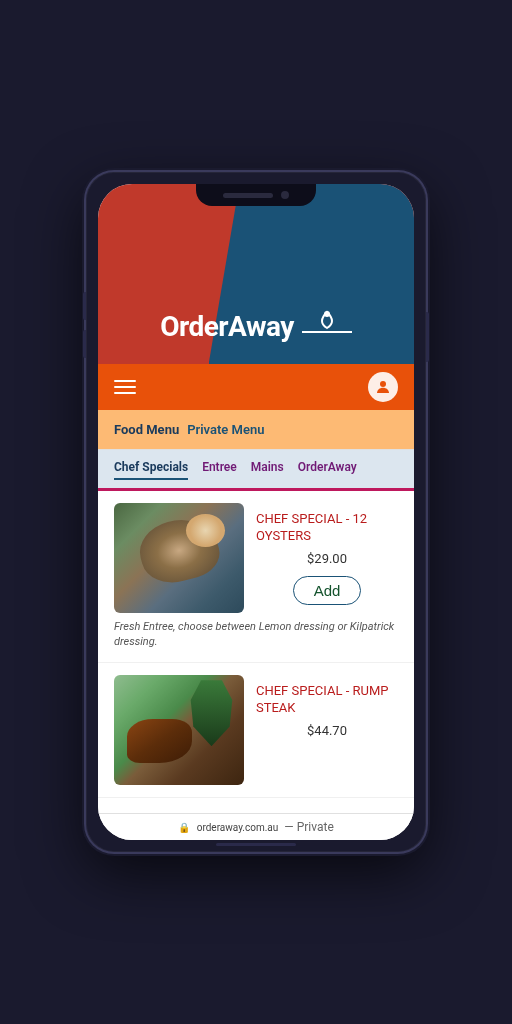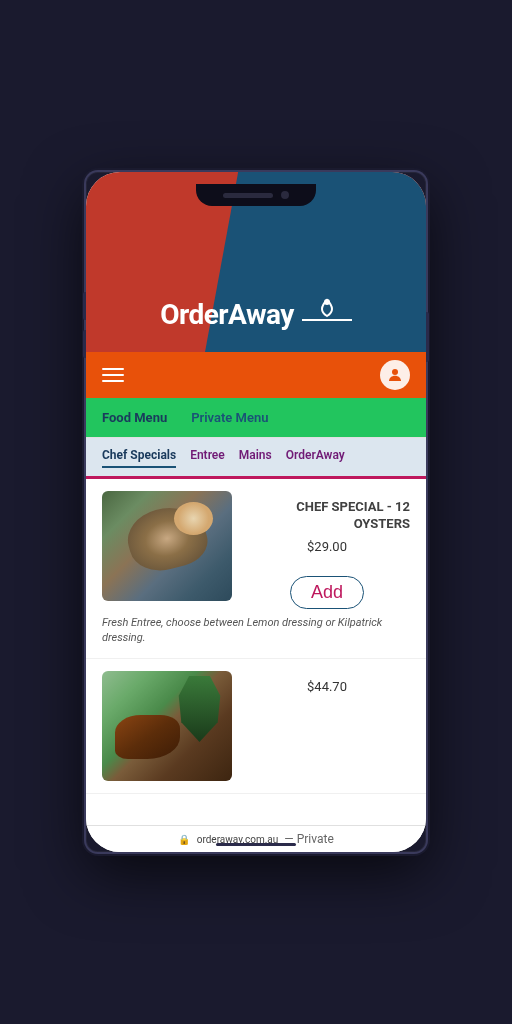--- a/index.html
+++ b/index.html
@@ -11,21 +11,22 @@
       justify-content: center;
       align-items: center;
       min-height: 100vh;
       font-family: -apple-system, BlinkMacSystemFont, 'Segoe UI', Roboto, sans-serif;
     }
 
     .phone-frame {
       width: 340px;
       height: 680px;
       background: #1a1a2e;
-      border-radius: 12px;
+      border-radius: 28px;
+      padding: 12px;
       box-shadow:
         0 0 0 2px #3a3a5c,
         0 0 0 4px #1a1a2e,
         0 20px 60px rgba(0,0,0,0.7),
         inset 0 0 0 1px rgba(255,255,255,0.05);
       position: relative;
     }
 
     .phone-notch {
       position: absolute;
@@ -159,23 +160,23 @@
     .content-area {
       flex: 1;
       overflow-y: auto;
       background: #fff;
     }
 
     
     .menu-tabs {
       display: flex;
       padding: 12px 16px 8px;
-      gap: 24px;
+      gap: 8px;
       border-bottom: 1px solid #e0e0e0;
-      background: #22c55e;
+      background: #fdba74;
     }
 
     .menu-tab {
       font-size: 13px;
       font-weight: 600;
       color: #1a5276;
       padding-bottom: 4px;
       cursor: pointer;
     }
 
@@ -295,44 +296,44 @@
     .item-info {
       flex: 1;
       display: flex;
       flex-direction: column;
       gap: 6px;
       padding-top: 8px;
     }
 
     .item-name {
       font-size: 13px;
-      font-weight: 700;
-      color: #404040;
-      text-align: right;
+      font-weight: 400;
+      color: #b91c1c;
+      text-align: left;
       line-height: 1.3;
       text-transform: uppercase;
     }
 
     .item-price {
       font-size: 13px;
       color: #333;
       text-align: center;
     }
 
     .add-button {
       border: 1.5px solid #1a5276;
       background: transparent;
-      color: #be185d;
+      color: #14532d;
       border-radius: 20px;
       padding: 5px 20px;
-      font-size: 18px;
+      font-size: 15px;
       font-weight: 500;
       cursor: pointer;
       align-self: center;
-      margin-top: 16px;
+      margin-top: 4px;
     }
 
     .item-description {
       font-size: 11px;
       color: #555;
       font-style: italic;
       margin-top: 6px;
       line-height: 1.4;
     }
 
@@ -476,20 +477,21 @@
         </div>
         <p class="item-description">Fresh Entree, choose between Lemon dressing or Kilpatrick dressing.</p>
       </div>
 
       <div class="menu-item">
         <div class="menu-item-main">
           <div class="item-image">
             <div class="item-image-placeholder steak-img"></div>
           </div>
           <div class="item-info">
+            <span class="item-name">CHEF SPECIAL - Rump Steak</span>
             <span class="item-price">$44.70</span>
           </div>
         </div>
       </div>
 
     </div>
 
     <div class="bottom-bar">
       <span class="lock-icon">🔒</span>
       <span class="bottom-url">orderaway.com.au</span>

